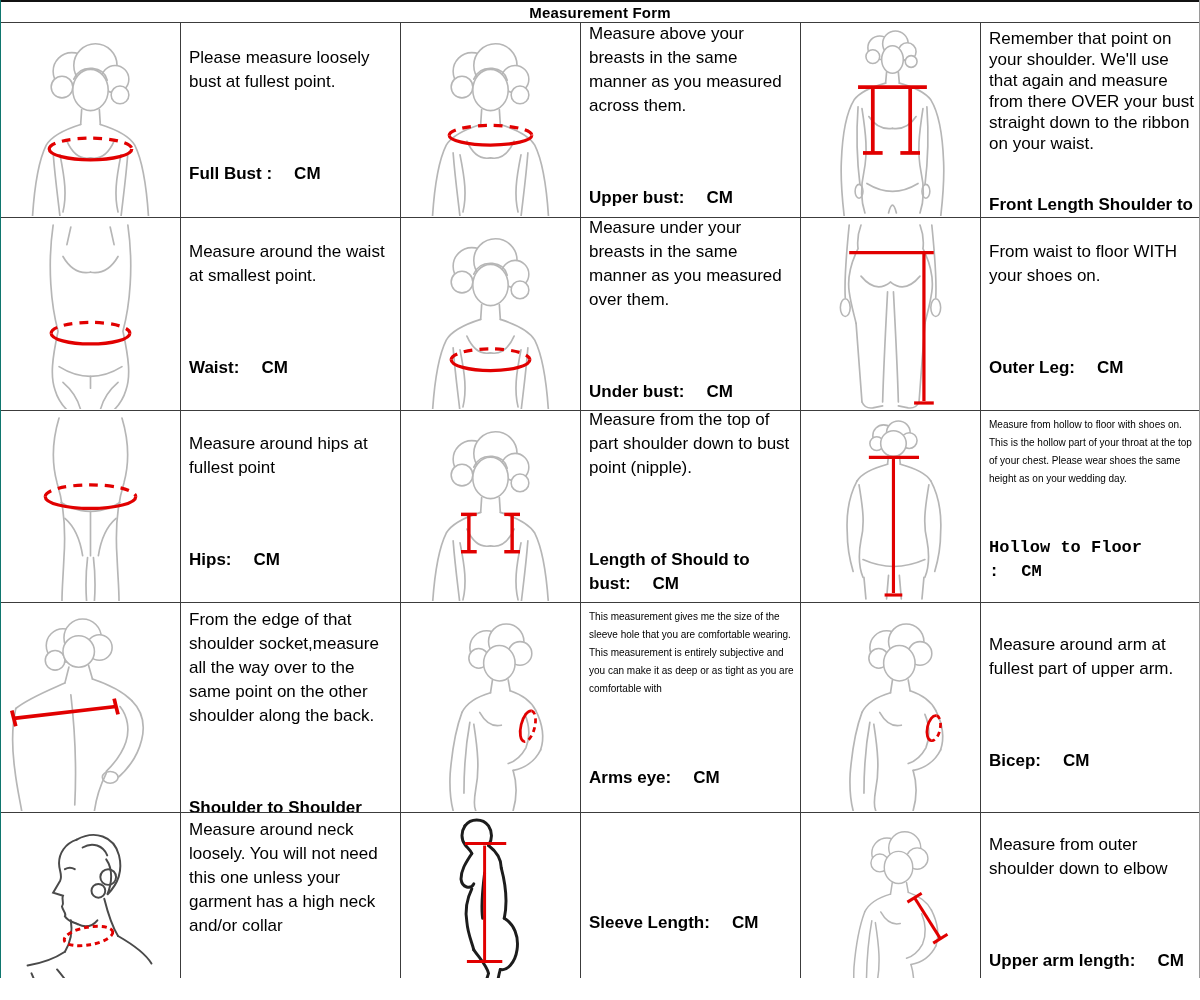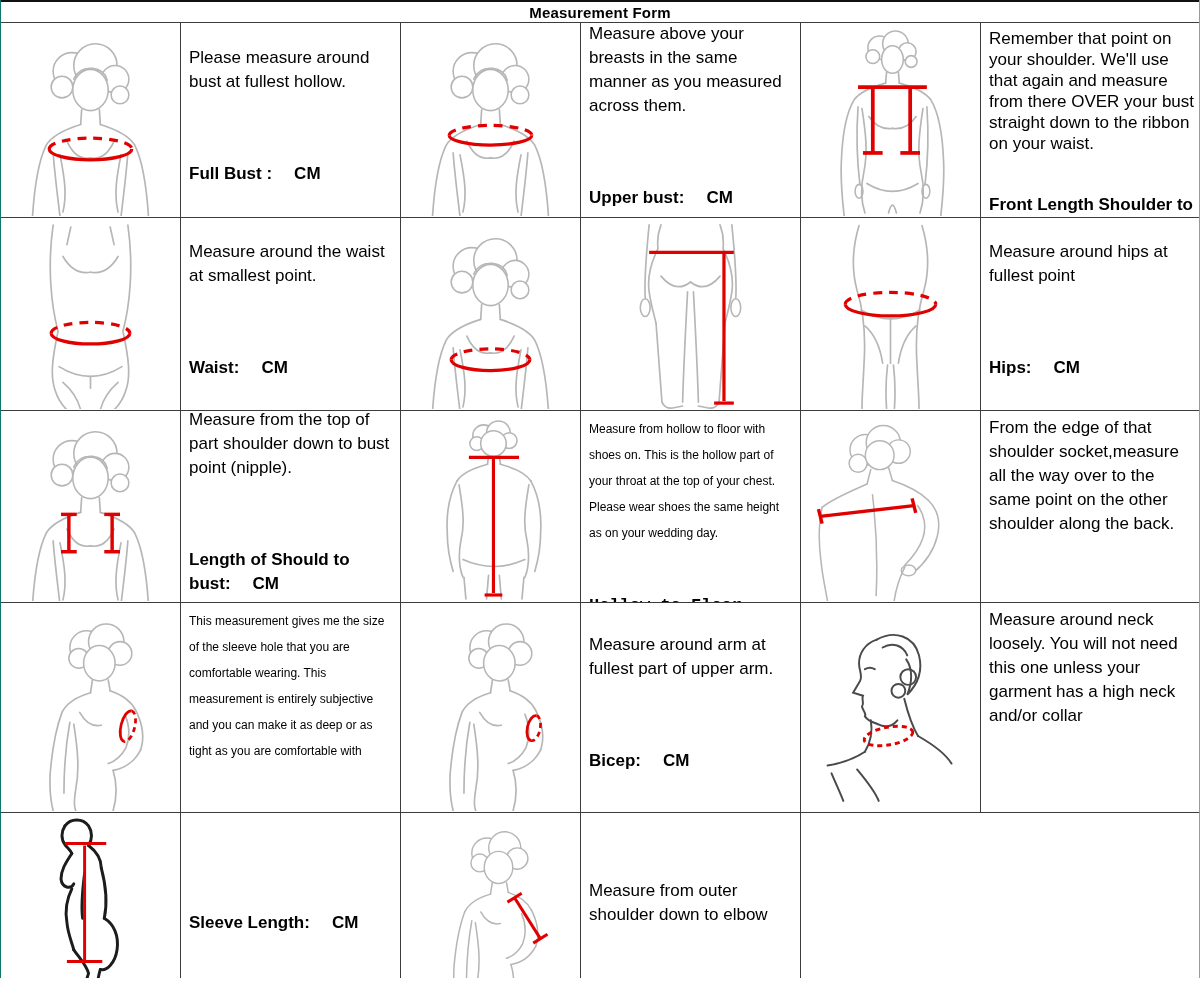--- a/index.html
+++ b/index.html
@@ -13,21 +13,21 @@
     grid-template-columns:180px 220px 180px 220px 180px 220px;
     grid-template-rows:195px 193px 192px 210px 190px;}
   .cell{box-sizing:border-box;border-right:1px solid #3c3c3c;border-bottom:1px solid #3c3c3c;overflow:hidden;}
   .cell:nth-child(6n){border-right:none;}
   .fig{display:flex;align-items:stretch;justify-content:center;padding:1px;}
   .fig svg{width:100%;height:100%;display:block;}
   .txt{display:flex;flex-direction:column;justify-content:center;
     padding:4px 5px 13px 8px;font-size:17px;line-height:24px;gap:28px;}
   .txt.top{justify-content:flex-start;padding-top:5px;}
   .txt.dense{line-height:21px;}
-  .txt.small .desc{font-size:12px;line-height:26px;}
+  .txt.small .desc{font-size:10px;line-height:18px;}
   .desc{white-space:pre-line;}
   .label{font-weight:bold;margin-top:40px;}
   .txt.tight .label{margin-top:12px;}
   .txt.gap2 .label{margin-top:20px;font-family:Liberation Mono, monospace;}
   .unit{margin-left:22px;font-weight:bold;}
   
   .sk{stroke:var(--sketch,#b6b6b6);fill:none;stroke-width:1.7;stroke-linecap:round;}
   .skf{stroke:var(--sketch,#b6b6b6);fill:#fff;stroke-width:1.6;}
   .skd{stroke:var(--sketchDark,#4a4a4a);fill:none;stroke-width:2;stroke-linecap:round;}
   .ink{stroke:var(--ink,#1c1c1c);fill:none;stroke-width:3;stroke-linecap:round;}
@@ -187,21 +187,21 @@
 
     <div class="cell fig">
       <svg viewBox="0 0 180 195">
         <use href="#torso-f"></use>
           <use href="#head-f"></use>
         <path class="rl" d="M48,127 A42,11 0 0 0 132,127"></path>
         <path class="rl rl-dash" d="M48,127 A42,11 0 0 1 132,127"></path>
       </svg>
     </div>
     <div class="cell txt">
-      <div class="desc">Please measure around bust at fullest hollow.</div>
+      <div class="desc">Please measure loosely bust at fullest point.</div>
       <div class="label"><span>Full Bust :</span><span class="unit">CM</span></div>
     </div>
 
     <div class="cell fig">
       <svg viewBox="0 0 180 195">
         <use href="#torso-f"></use>
           <use href="#head-f"></use>
         <path class="rl" d="M48,113 A42,10 0 0 0 132,113"></path>
         <path class="rl rl-dash" d="M48,113 A42,10 0 0 1 132,113"></path>
       </svg>
@@ -241,30 +241,38 @@
     </div>
 
     <div class="cell fig">
       <svg viewBox="0 0 180 193">
         <use href="#torso-f"></use>
           <use href="#head-f"></use>
         <path class="rl" d="M50,143 A40,11 0 0 0 130,143"></path>
         <path class="rl rl-dash" d="M50,143 A40,11 0 0 1 130,143"></path>
       </svg>
     </div>
+    <div class="cell txt">
+      <div class="desc">Measure under your breasts in the same manner as you measured over them.</div>
+      <div class="label"><span>Under bust:</span><span class="unit">CM</span></div>
+    </div>
 
     <div class="cell fig">
       <svg viewBox="0 0 180 193">
         <use href="#legs-back"></use>
         <g class="rl">
           <path d="M48,34 L134,34"></path>
           <path d="M124,34 L124,185"></path>
           <path d="M114,187 L134,187"></path>
         </g>
       </svg>
+    </div>
+    <div class="cell txt">
+      <div class="desc">From waist to floor WITH your shoes on.</div>
+      <div class="label"><span>Outer Leg:</span><span class="unit">CM</span></div>
     </div>
 
     <div class="cell fig">
       <svg viewBox="0 0 180 192">
         <use href="#hips-body"></use>
         <path class="rl" d="M44,86 A46,12 0 0 0 136,86"></path>
         <path class="rl rl-dash" d="M44,86 A46,12 0 0 1 136,86"></path>
       </svg>
     </div>
     <div class="cell txt">
@@ -403,16 +411,17 @@
         <use href="#akimbo"></use>
         <g class="rl" style="stroke-width:3.4">
           <path d="M117,94 L146,140"></path>
           <path d="M109,99 L125,89"></path>
             <path d="M138,145 L154,135"></path>
         </g>
       </svg>
     </div>
     <div class="cell txt">
       <div class="desc">Measure from outer shoulder down to elbow</div>
+      <div class="label"><span>Upper arm length:</span><span class="unit">CM</span></div>
     </div>
 
   </div>
 </div>
 
 </body></html>

